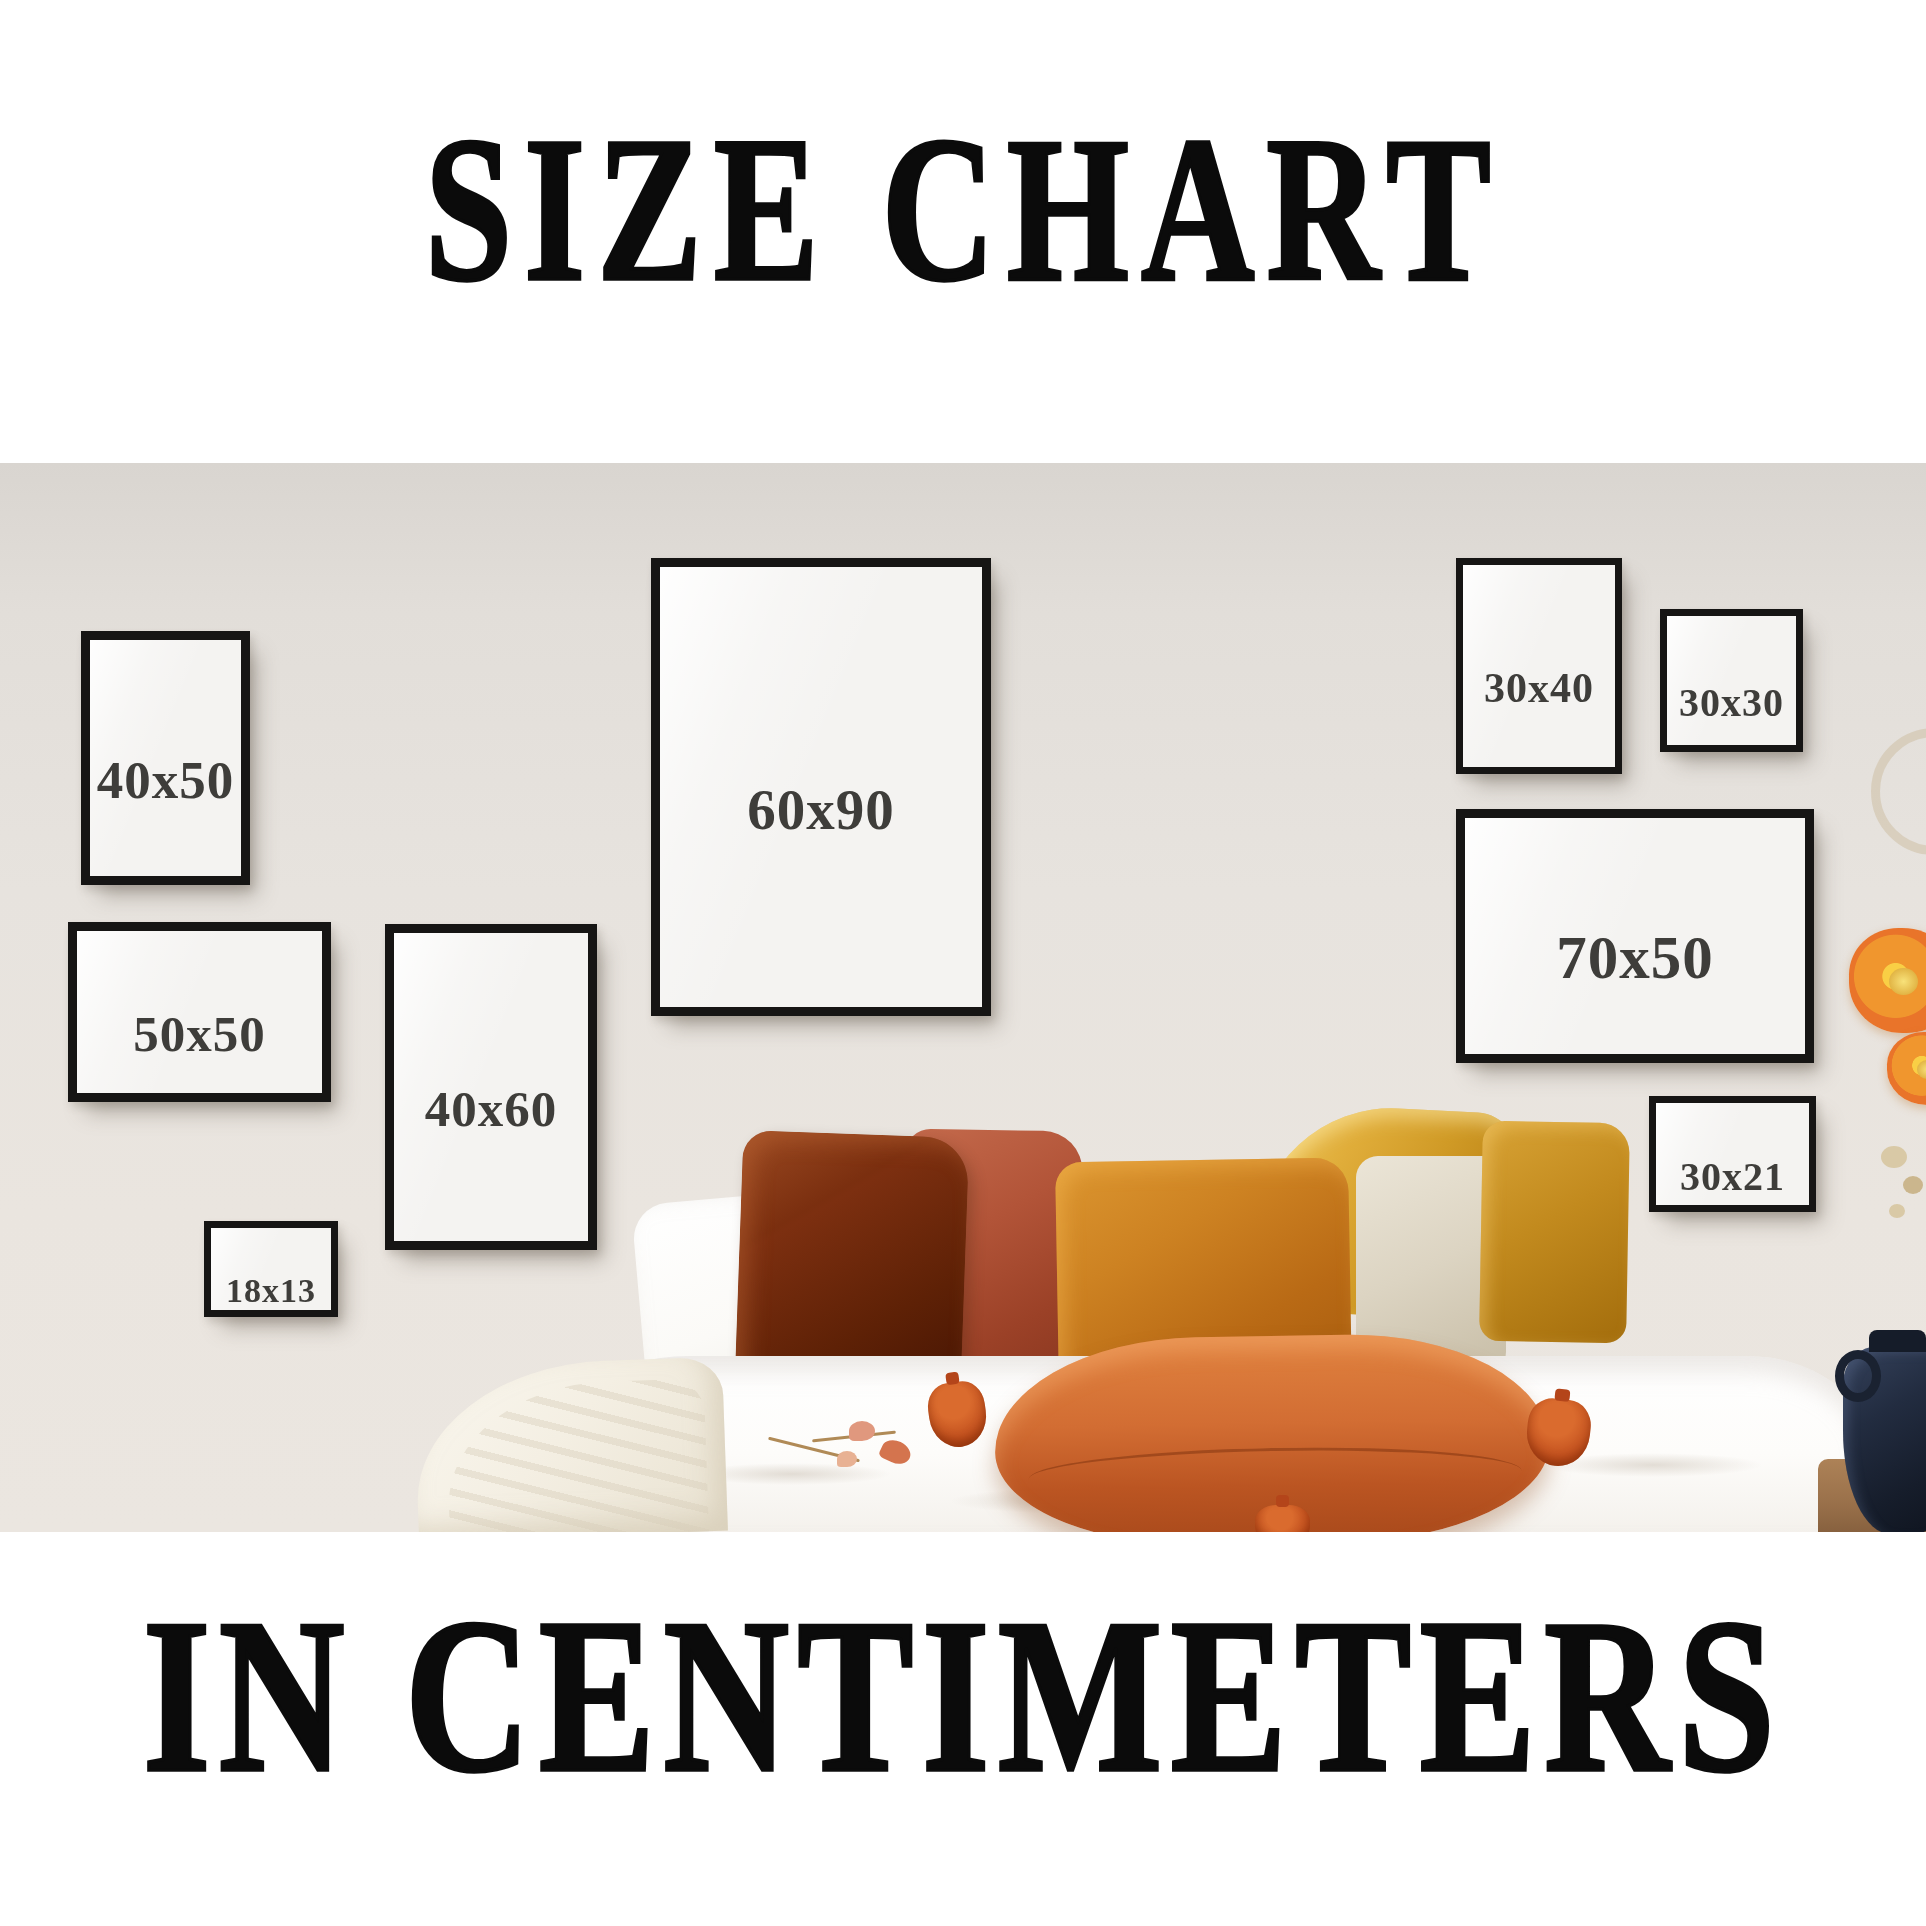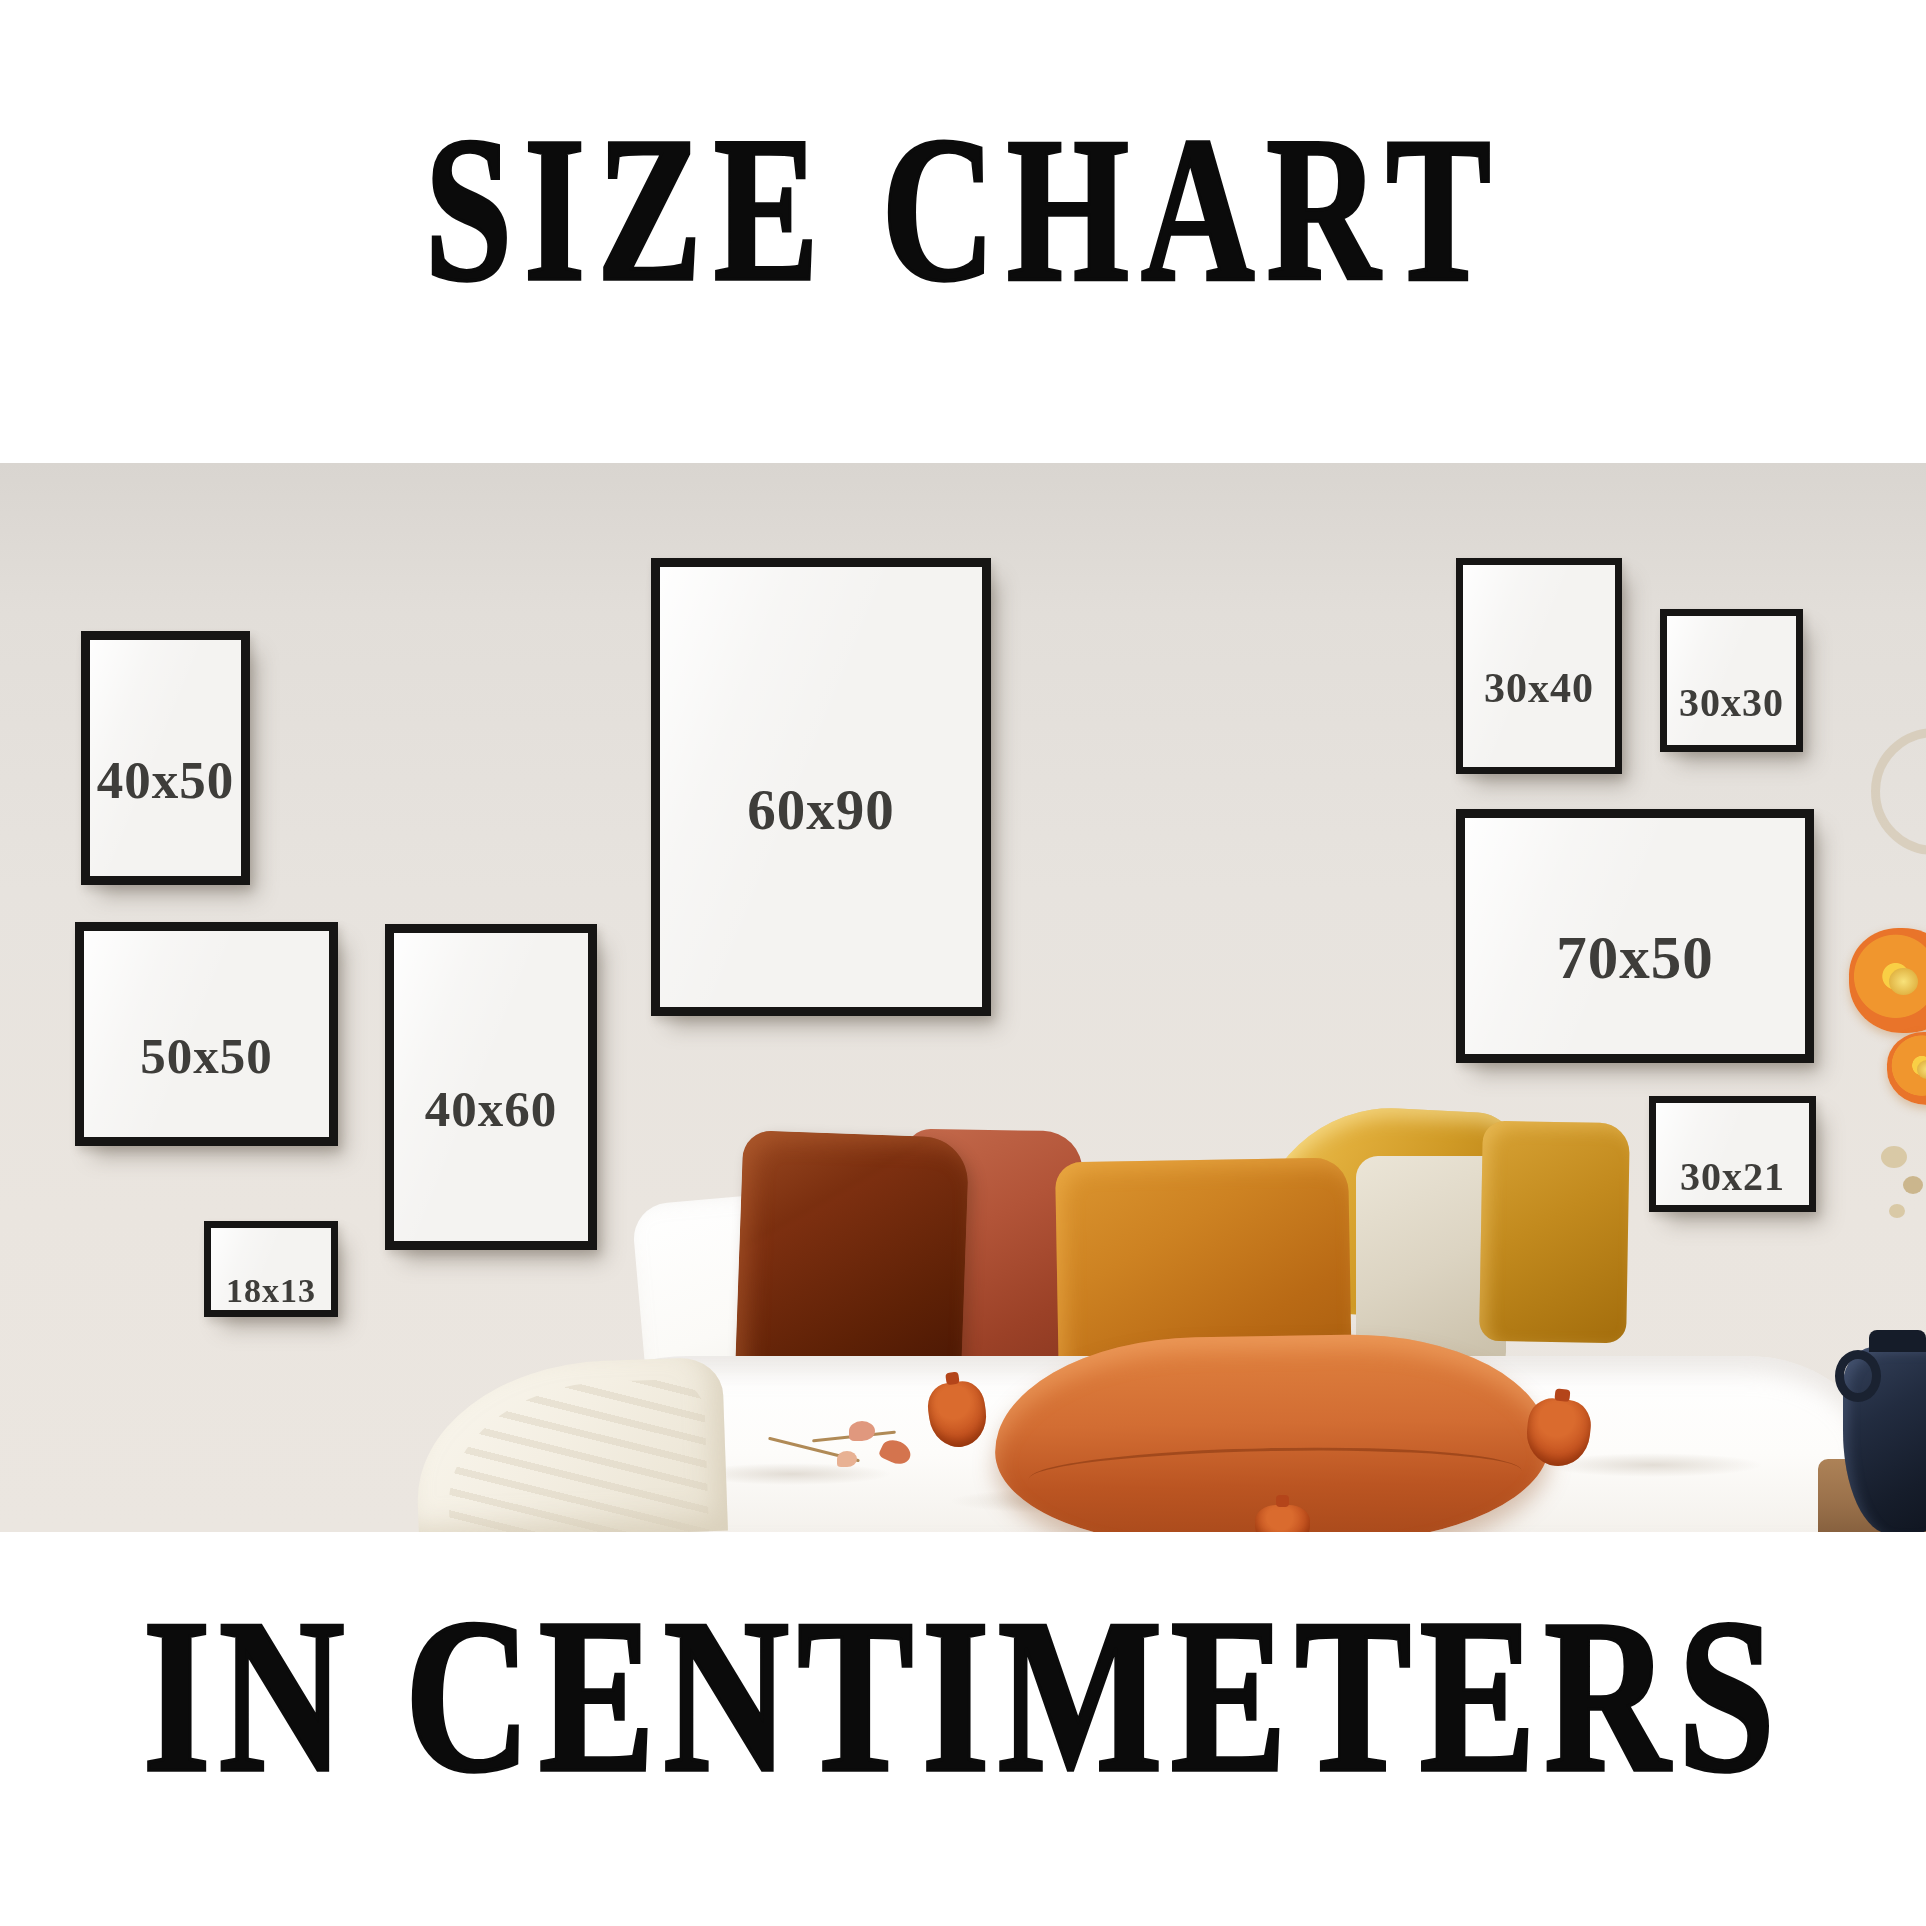--- a/index.html
+++ b/index.html
@@ -44,21 +44,21 @@
   .frame-sm { border-width:7px; }
   .flabel { position:relative; font-weight:bold; color:#3e3d3a; letter-spacing:1px;margin-top:44px; }
 
   .f0 { left:81px;   top:168px; width:169px; height:254px; }  .f0 .flabel { font-size:53px; }
   .f1 { left:356px;  top:99px; width:245px; height:324px; }  .f1 .flabel { font-size:51px; }
   .f2 { left:651px;  top:95px;  width:340px; height:458px; }  .f2 .flabel { font-size:57px; }
   .f3 { left:1037px; top:95px;  width:389px; height:497px; }  .f3 .flabel { font-size:61px; }
   .f4 { left:1456px; top:95px;  width:166px; height:216px; }  .f4 .flabel { font-size:42px; }
   .f5 { left:1660px; top:146px; width:143px; height:143px; }  .f5 .flabel { font-size:40px; }
   .f6 { left:1456px; top:346px; width:358px; height:254px;text-align:center; }  .f6 .flabel { font-size:61px; }
-  .f7 { left:75px;   top:459px; width:263px; height:224px; }  .f7 .flabel { font-size:51px; }
+  .f7 { left:68px;   top:459px; width:263px; height:180px; }  .f7 .flabel { font-size:51px; }
   .f8 { left:385px;  top:461px; width:212px; height:326px; }  .f8 .flabel { font-size:51px; }
   .f9 { left:204px;  top:758px; width:134px; height:96px;  }  .f9 .flabel { font-size:34px; }
   .f10{ left:1649px; top:633px; width:167px; height:116px; }  .f10 .flabel { font-size:40px; }
 
   
   .pillow { position:absolute; }
   .pillow-white-left { left:639px; top:729px; width:312px; height:198px; border-radius:36px 44px 20px 20px;
       background:linear-gradient(165deg,#ffffff 0%,#fbfaf7 55%,#efece6 100%); transform:rotate(-5deg);
       box-shadow:inset -14px -10px 24px rgba(205,198,188,.5); }
   .pillow-white-right { left:1333px; top:683px; width:75px; height:95px; border-radius:16px;

